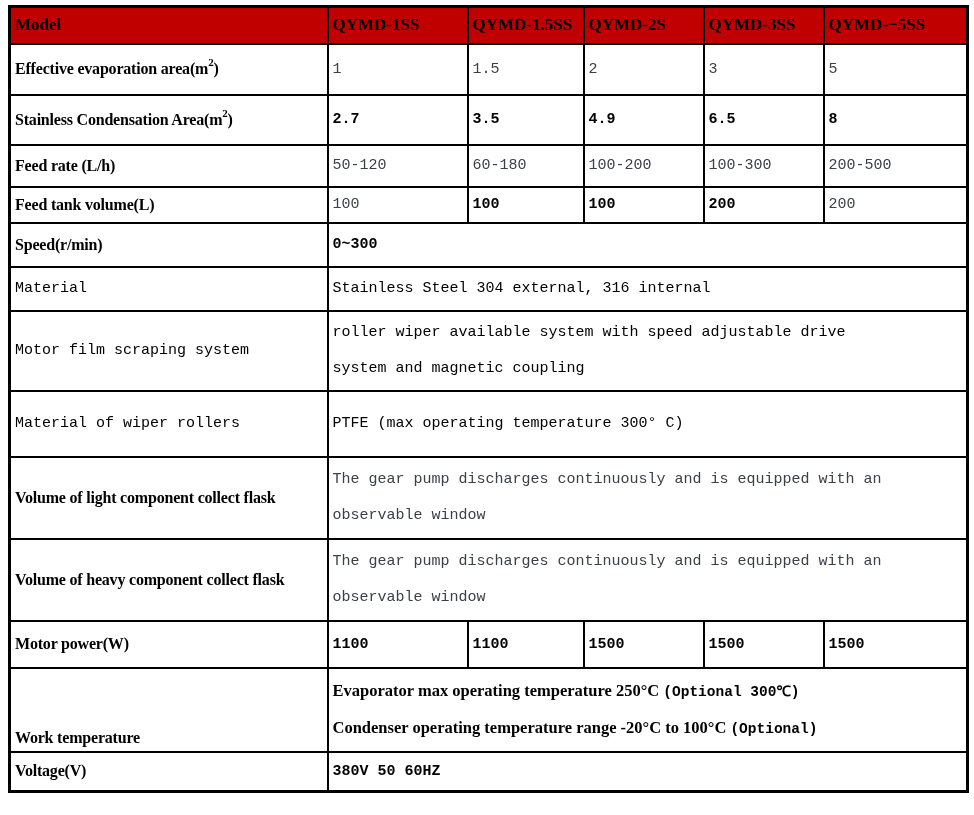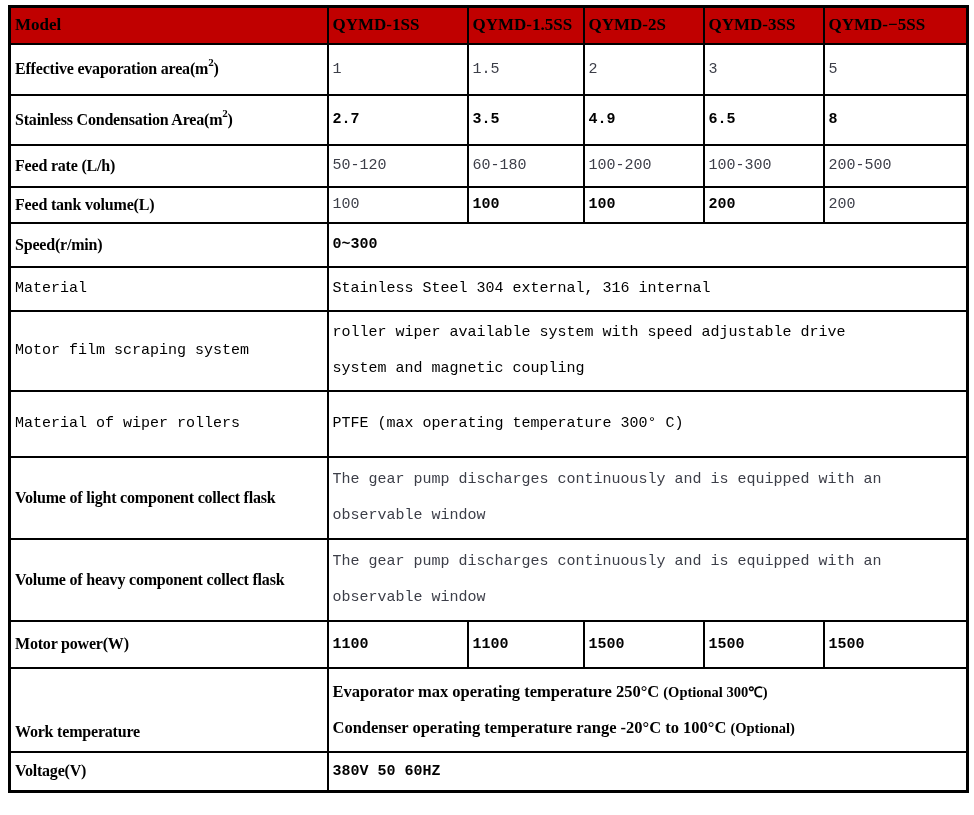--- a/index.html
+++ b/index.html
@@ -89,21 +89,21 @@
   }
   .wt-line { line-height: 1.2; }
   .wt-line + .wt-line { margin-top: 16px; }
   .wt-main {
     font-weight: bold;
     font-size: 16.5px;
     color: var(--ink);
     font-family: "Liberation Serif", serif;
   }
   .wt-note {
-    font-family: Liberation Serif, serif;
+    font-family: Liberation Mono, monospace;
     font-size: 14.5px;
     font-weight: bold;
     color: var(--ink);
   }
 </style>
 </head>
 <body>
 
 <table class="spec">
   <colgroup>
@@ -207,21 +207,21 @@
   <tr style="height:47px">
     <td class="lbl">Motor power(W)</td>
     <td class="v-bold">1100</td>
     <td class="v-bold">1100</td>
     <td class="v-bold">1500</td>
     <td class="v-bold">1500</td>
     <td class="v-bold">1500</td>
   </tr>
 
   <tr style="height:84px">
-    <td class="lbl" style="vertical-align:bottom; padding-bottom:10px">Work temperature</td>
+    <td class="lbl" style="vertical-align:bottom; padding-bottom:4px">Work temperature</td>
     <td colspan="5">
       <div class="wt-line">
         <span class="wt-main">Evaporator max operating temperature 250°C</span>
         <span class="wt-note">(Optional 300℃)</span>
       </div>
       <div class="wt-line">
         <span class="wt-main">Condenser operating temperature range -20°C to 100°C</span>
         <span class="wt-note">(Optional)</span>
       </div>
     </td>

